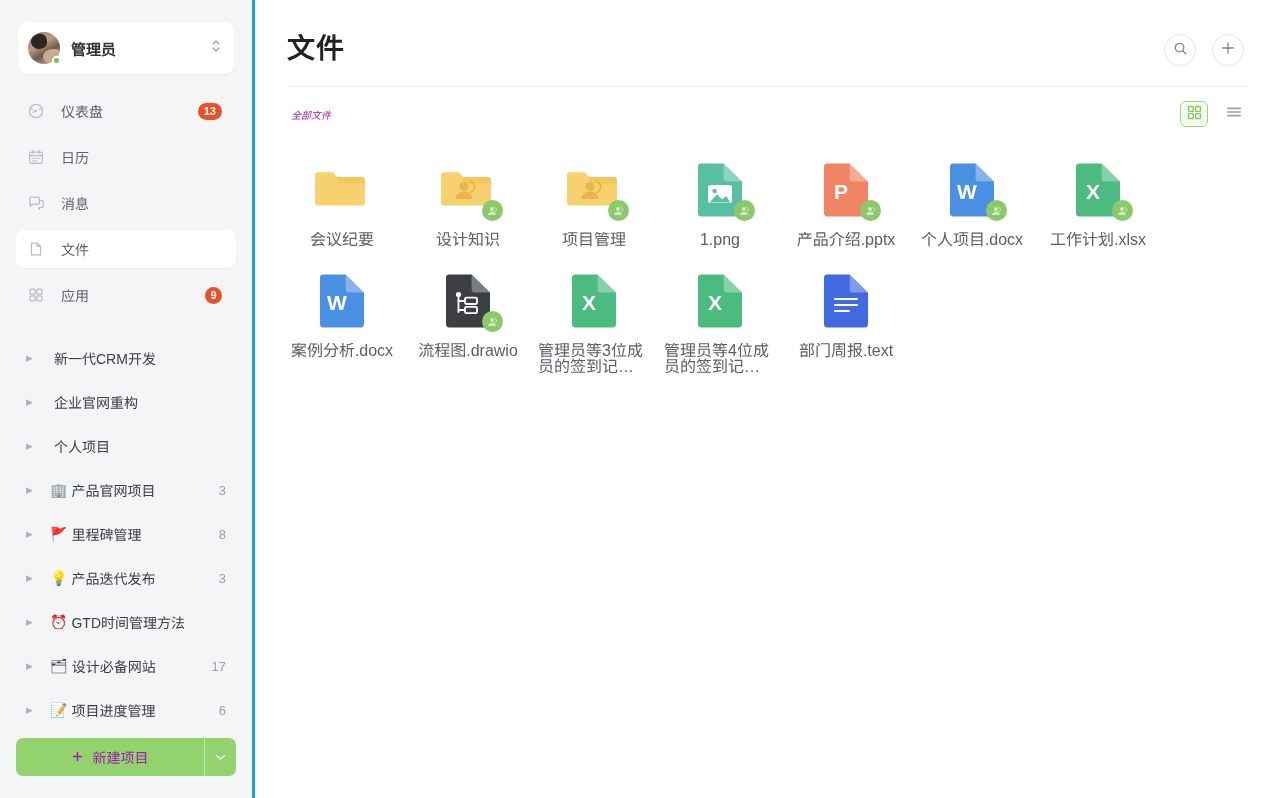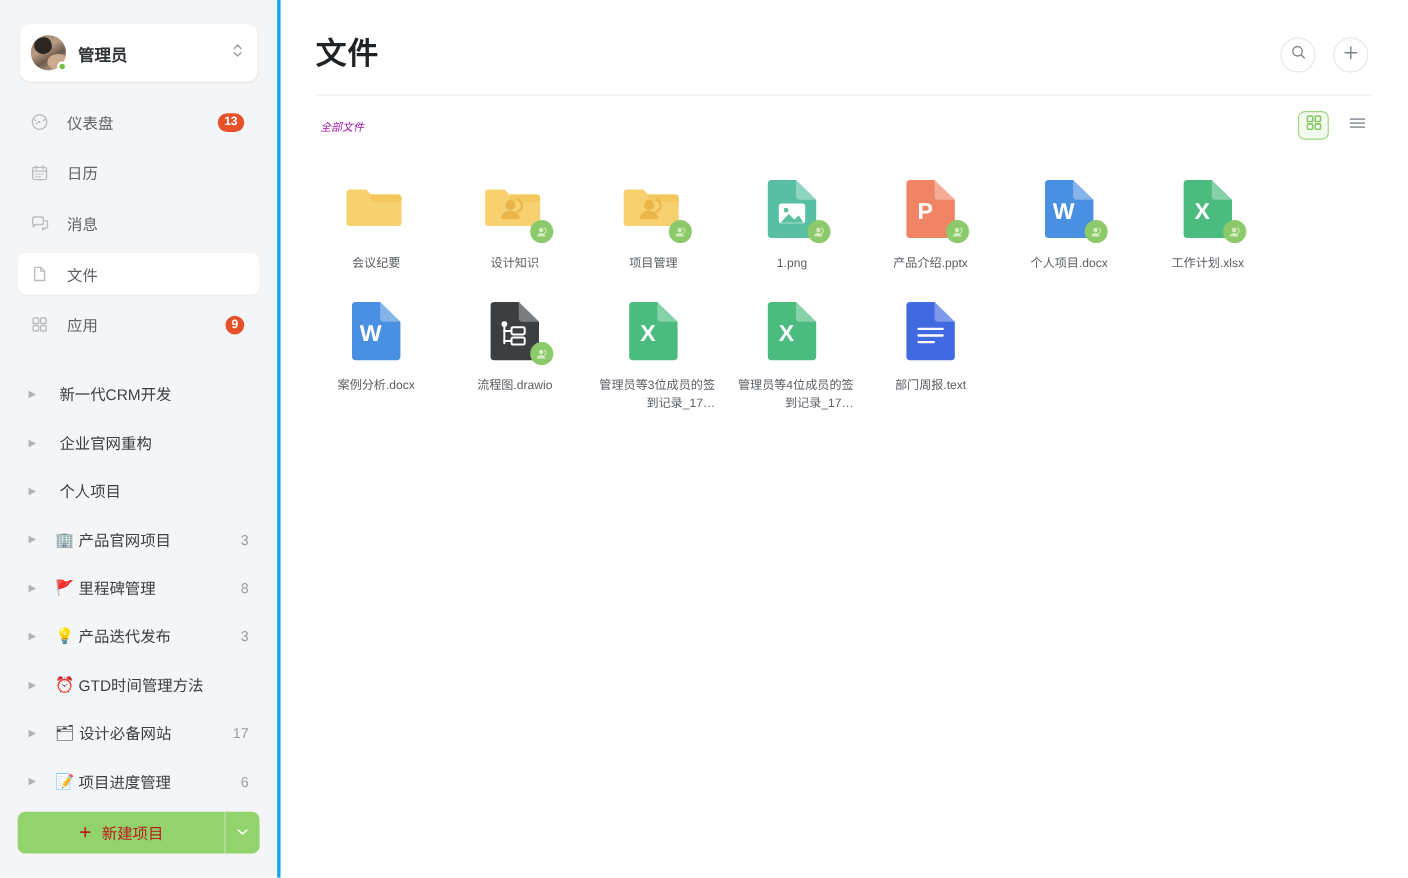--- a/index.html
+++ b/index.html
@@ -89,21 +89,21 @@
   .proj-label { flex: 1; white-space: nowrap; overflow: hidden; }
   .proj-count { color: #9aa0a6; font-size: 13px; }
 
   .new-btn-wrap {
     margin: 0 16px 22px 16px; height: 38px;
     display: flex; border-radius: 7px; overflow: hidden;
     background: #92d36e; cursor: pointer;
   }
   .new-btn {
     flex: 1; display: flex; align-items: center; justify-content: center;
-    color: #b91c1c; font-size: 14px; gap: 10px;
+    color: #a21caf; font-size: 14px; gap: 10px;
   }
   .new-btn-caret {
     width: 32px; display: flex; align-items: center; justify-content: center;
     border-left: 1px solid rgba(255,255,255,0.45);
     color: #ffffff; font-size: 10px;
   }
 
   
   .main { flex: 1; height: 798px; background: #fff; display: flex; flex-direction: column; }
   .page-head { padding: 26px 36px 0 32px; display: flex; align-items: flex-start; }
@@ -143,22 +143,22 @@
   }
   .icon-box { position: relative; width: 62px; height: 62px; }
   .icon-box svg { display: block; width: 62px; height: 62px; }
   .share-badge {
     position: absolute; right: -4px; bottom: 0;
     width: 21px; height: 21px; border-radius: 50%;
     background: #8cc96b; display: flex; align-items: center; justify-content: center;
   }
   .share-badge svg { width: 12px; height: 12px; display: block; }
   .file-name {
-    margin-top: 11px; font-size: 11px; color: #5a5f64;
-    text-align: right; line-height: 16px;
+    margin-top: 11px; font-size: 16px; color: #5a5f64;
+    text-align: left; line-height: 16px;
     max-width: 112px;
     display: -webkit-box; -webkit-line-clamp: 2; -webkit-box-orient: vertical;
     overflow: hidden; word-break: break-all;
   }
 </style>
 </head>
 <body>
 
 <div class="app">
 

